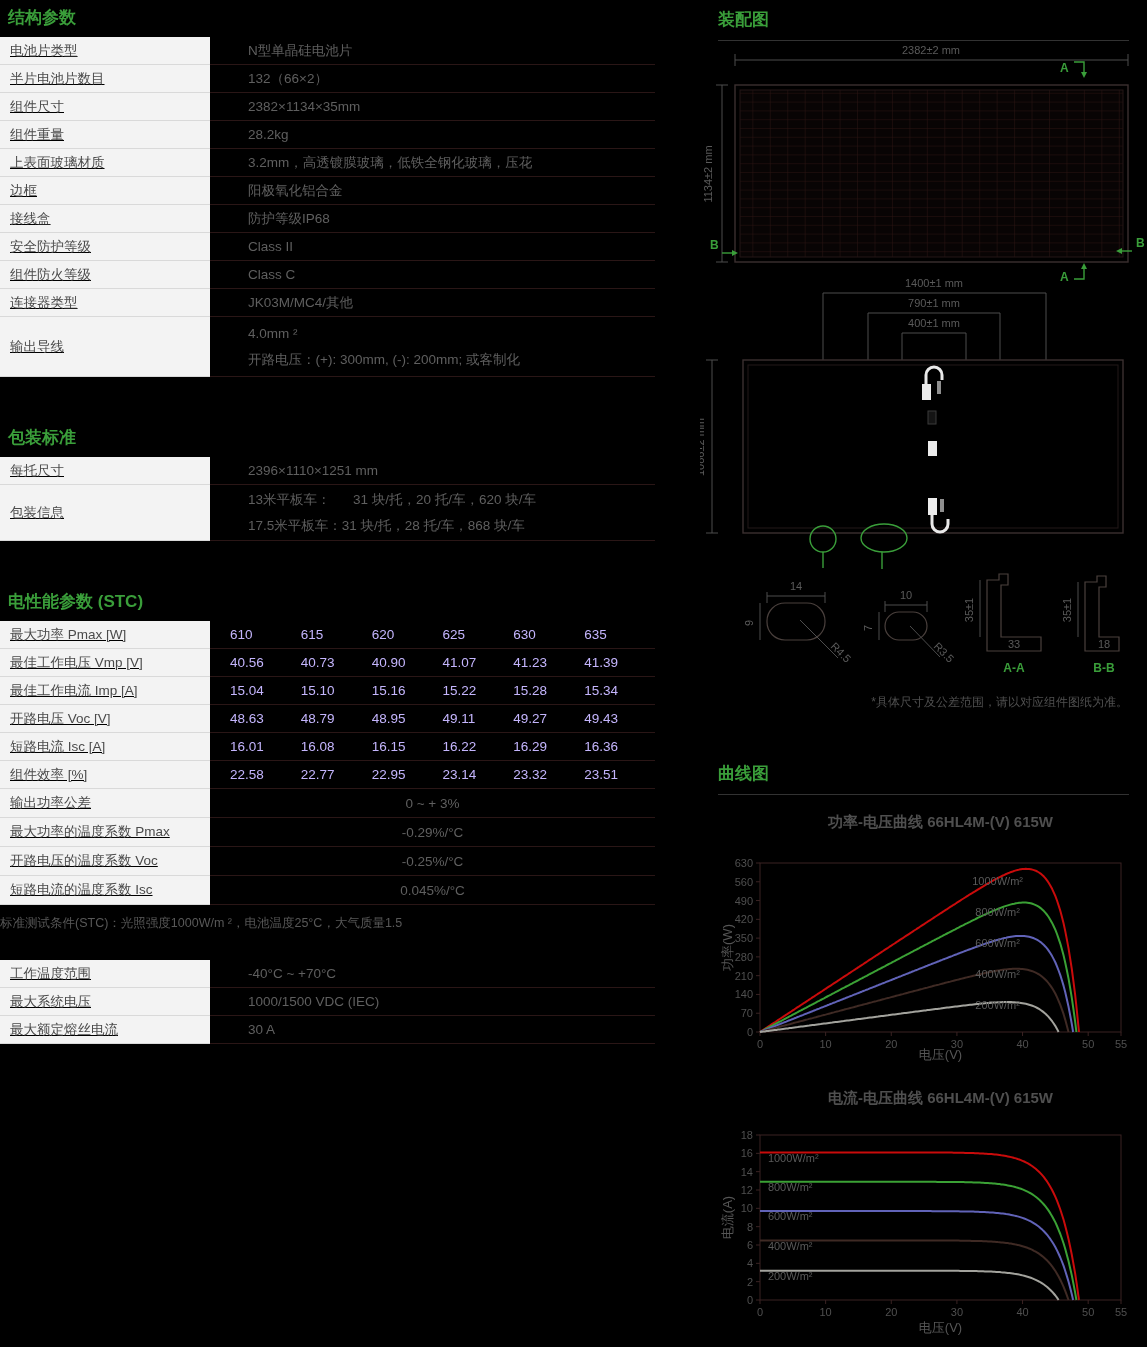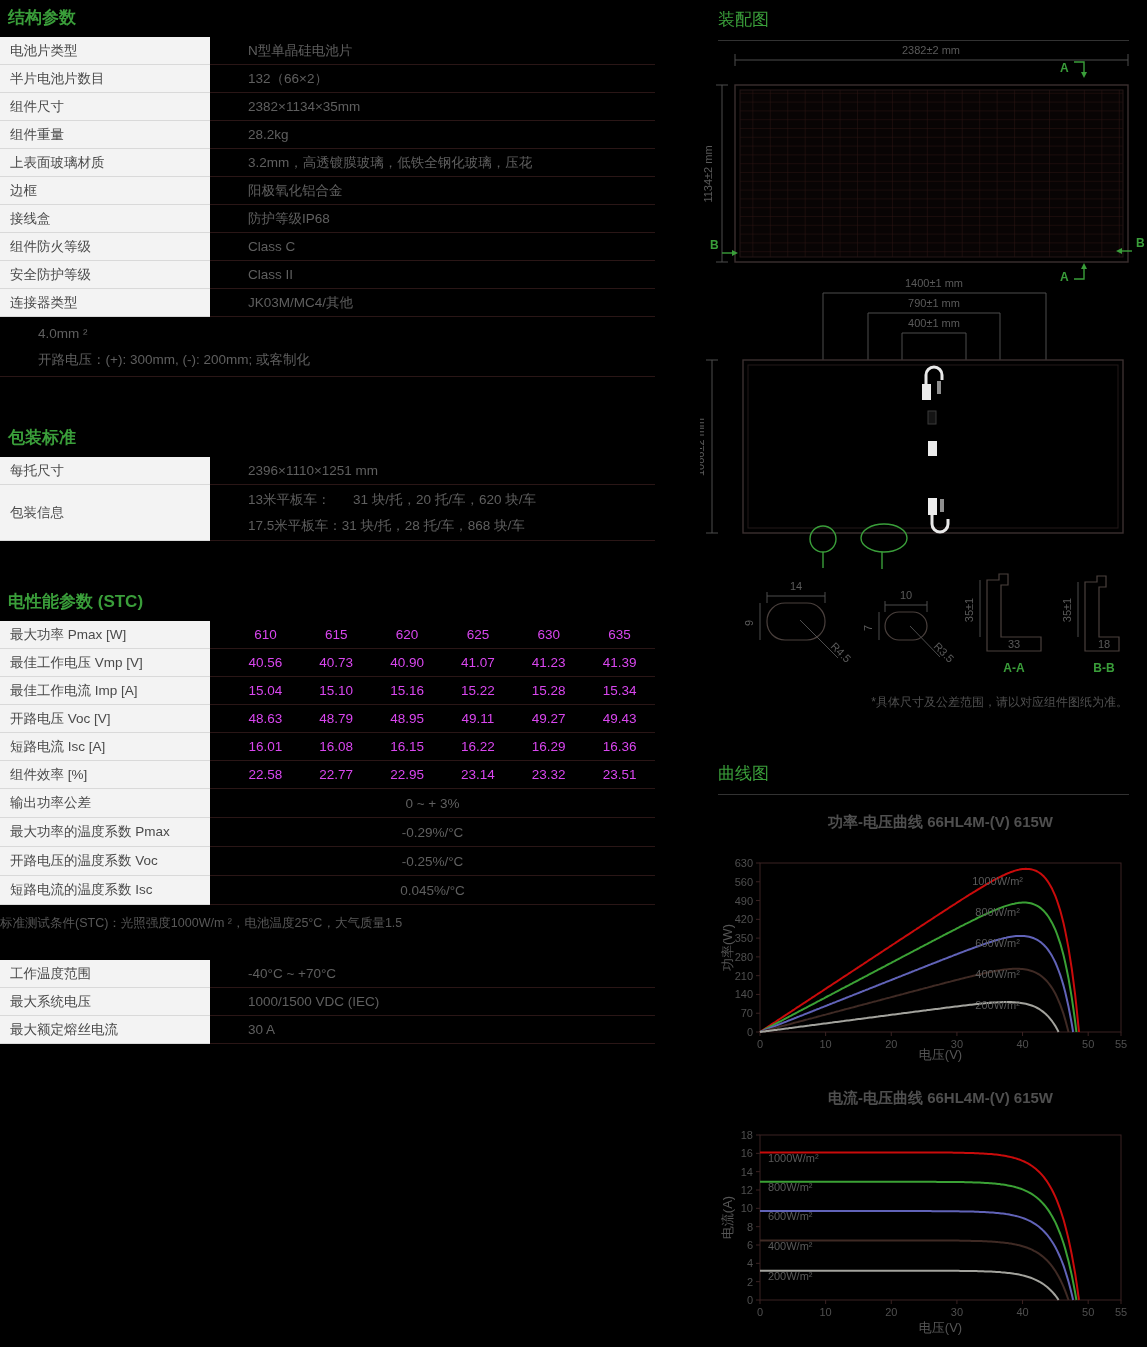--- a/index.html
+++ b/index.html
@@ -1,33 +1,33 @@
 <!DOCTYPE html>
 <html><head>
 <meta charset="utf-8">
 <style>
   html,body{margin:0;padding:0;background:#000;}
   body{width:1147px;height:1347px;position:relative;overflow:hidden;
        font-family:"Liberation Sans","DejaVu Sans",sans-serif;}
   .sec{position:absolute;}
   h2.hd{margin:0;padding:6px 0 8px 8px;font-size:17px;font-weight:bold;color:#3a9e3a;}
-  h2.hd-r{margin:0 0 0 18px;padding:6px 0 9px 0;font-size:17px;font-weight:normal;color:#3a9e3a;
+  h2.hd-r{margin:0 0 0 18px;padding:6px 0 9px 0;font-size:17px;font-weight:bold;color:#3a9e3a;
           border-bottom:1px solid #323232;width:411px;}
-  .tbl{width:655px;}
+  .tbl{width:655px;text-decoration:underline;}
   .kv-row{display:flex;align-items:stretch;}
   .kv-label{width:210px;background:#f3f3f3;color:#4a4a4a;font-size:13.5px;
             display:flex;align-items:center;padding:0 6px 0 10px;box-sizing:border-box;
             border-bottom:1px solid #d9d9d9;min-height:28px;}
   .kv-value{flex:1;color:#5f5f5f;font-size:13.5px;display:flex;flex-direction:column;
             justify-content:center;padding:0 4px 0 38px;box-sizing:border-box;
             border-bottom:1px solid #2a1616;min-height:28px;white-space:pre-wrap;}
   .kv-value div{line-height:1.9;}
   .kv-cells{flex:1;display:flex;align-items:center;padding-left:20px;box-sizing:border-box;
             border-bottom:1px solid #2a1616;min-height:28px;}
-  .kv-cells span{flex:1;text-align:center;color:#d946ef;font-size:13.5px;}
+  .kv-cells span{flex:1;text-align:left;color:#c4b5fd;font-size:13.5px;}
   .kv-span{flex:1;display:flex;align-items:center;justify-content:center;color:#5f5f5f;
            font-size:13.5px;border-bottom:1px solid #2a1616;min-height:28px;}
   .tall .kv-label,.tall .kv-value{min-height:60px;}
   .tall2 .kv-label,.tall2 .kv-value{min-height:56px;}
   .foot{color:#585858;font-size:12.5px;padding:10px 0 0 0;}
   
   .dim{stroke:#4d4d4d;stroke-width:1;fill:none;}
   .dimtxt{fill:#5a5a5a;font-size:11px;}
   .outline{stroke:#3b3030;fill:none;stroke-width:1.4;}
   .outline2{stroke:#4a403d;fill:none;stroke-width:1.2;}
@@ -69,32 +69,33 @@
       </div>
     <div class="kv-row">
         <div class="kv-label">边框</div>
         <div class="kv-value">阳极氧化铝合金</div>
       </div>
     <div class="kv-row">
         <div class="kv-label">接线盒</div>
         <div class="kv-value">防护等级IP68</div>
       </div>
     <div class="kv-row">
+        <div class="kv-label">安全防护等级</div>
+        <div class="kv-value">Class II</div>
+      </div>
+    <div class="kv-row">
         <div class="kv-label">组件防火等级</div>
         <div class="kv-value">Class C</div>
       </div>
     <div class="kv-row">
-        <div class="kv-label">安全防护等级</div>
-        <div class="kv-value">Class II</div>
-      </div>
-    <div class="kv-row">
         <div class="kv-label">连接器类型</div>
         <div class="kv-value">JK03M/MC4/其他</div>
       </div>
     <div class="kv-row tall">
+        <div class="kv-label">输出导线</div>
         <div class="kv-value"><div>4.0mm ²</div><div>开路电压：(+): 300mm, (-): 200mm; 或客制化</div></div>
       </div>
   </div>
 </div>
 
 <div class="sec" style="left:0;top:420px;">
   <h2 class="hd">包装标准</h2>
   <div class="tbl">
     <div class="kv-row">
         <div class="kv-label">每托尺寸</div>

